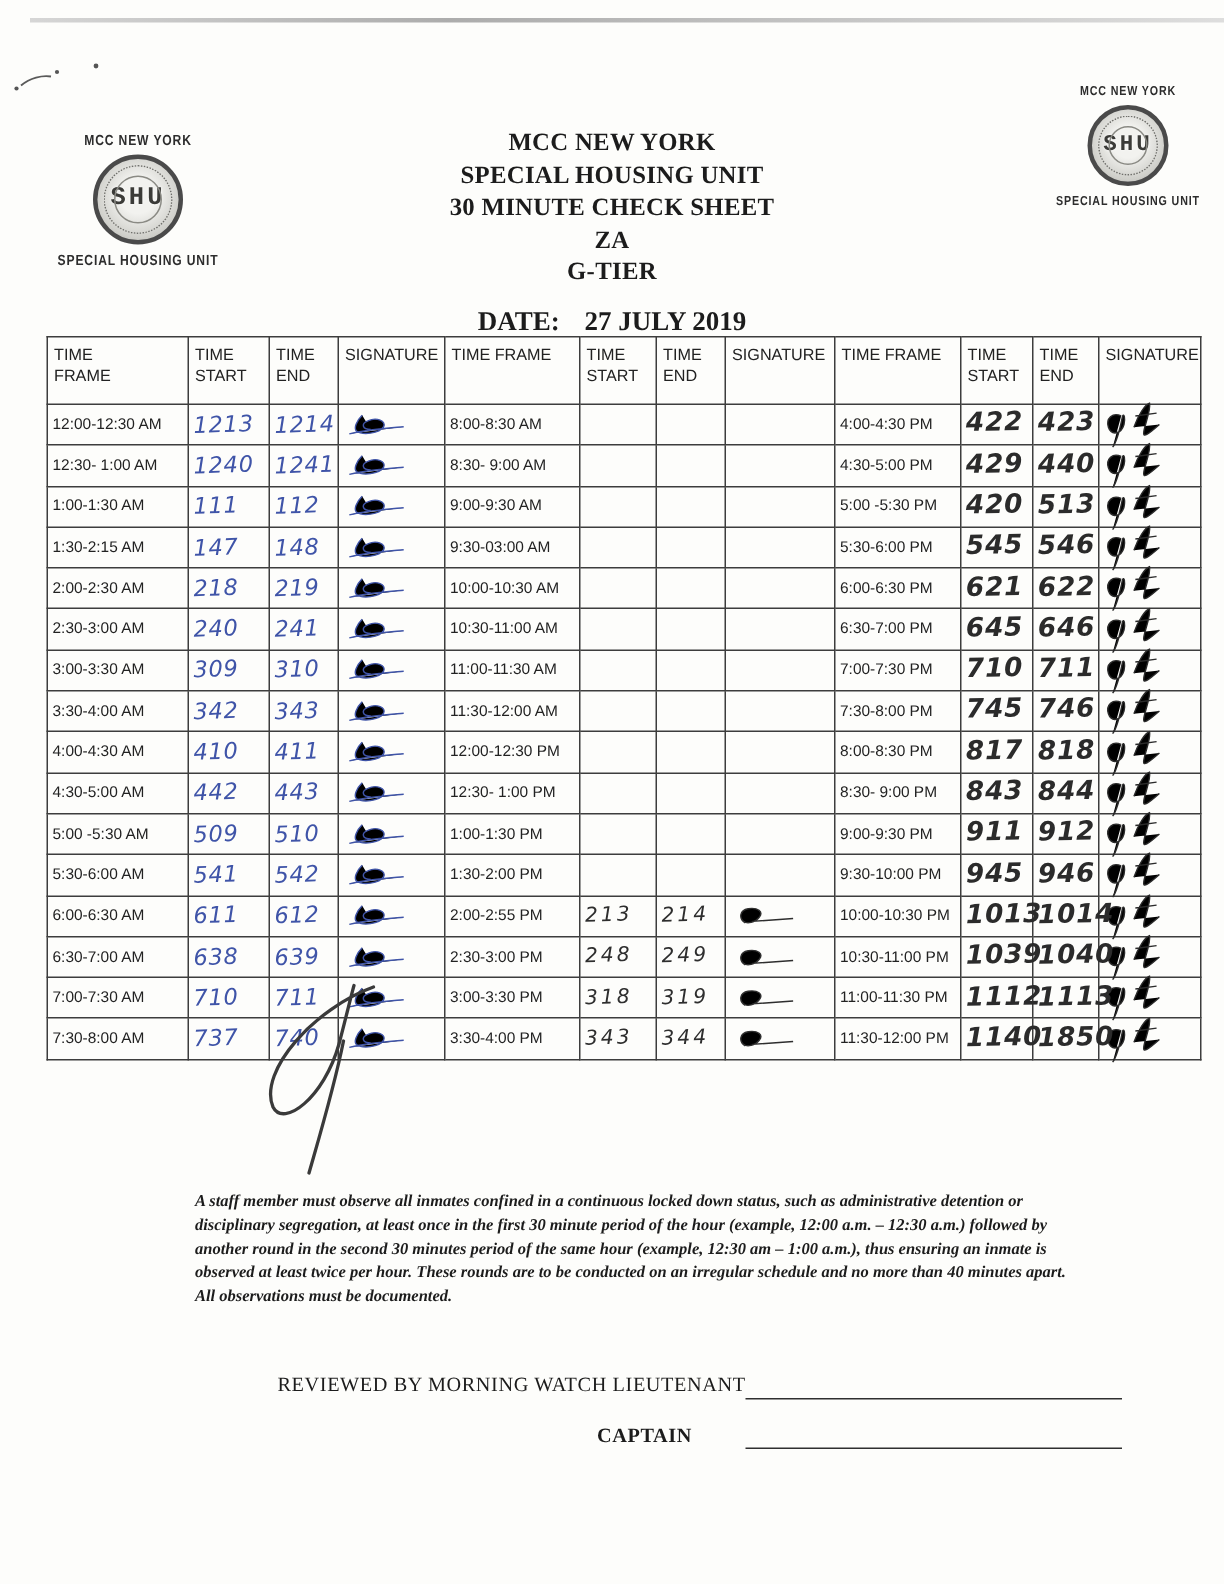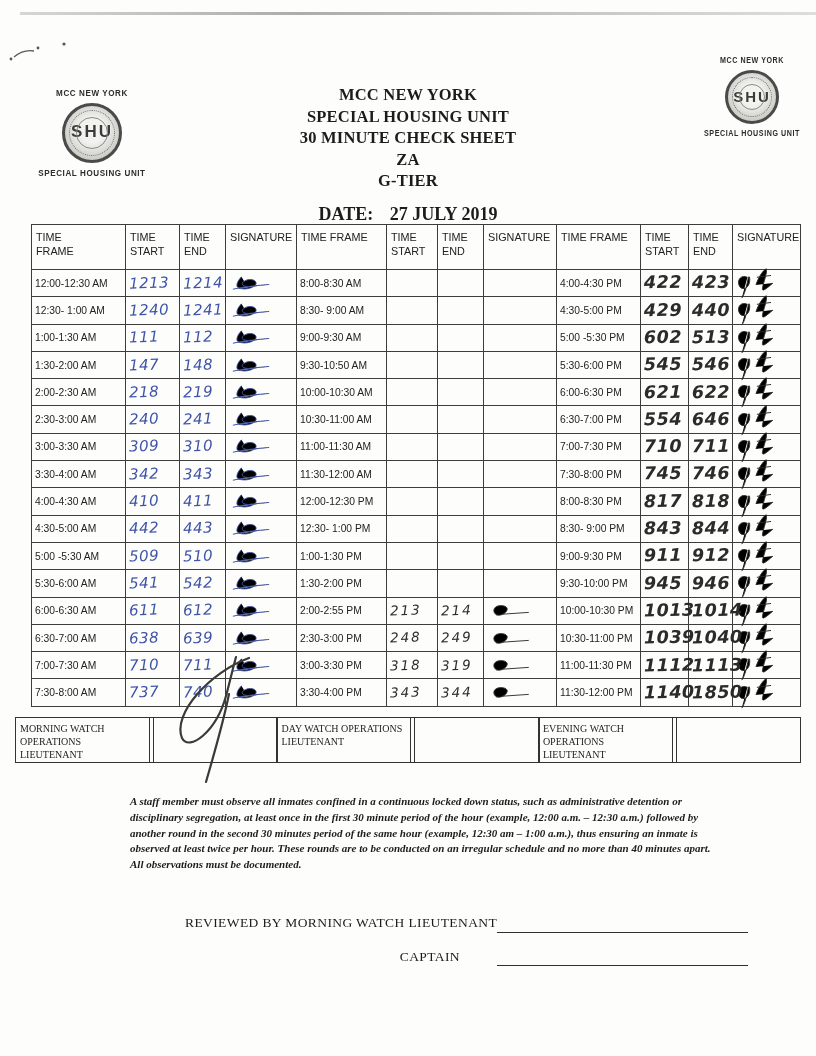--- a/index.html
+++ b/index.html
@@ -13,21 +13,21 @@
   .logo-right{left:696px;top:56px;width:112px;}
   .logo-org,.logo-unit{font-family:"Liberation Sans",sans-serif;font-weight:bold;color:#2d2d2d;
             letter-spacing:.6px;font-size:8.5px;transform:scale(.95,1.15);}
   .logo-right .logo-org,.logo-right .logo-unit{font-size:7.5px;}
   .seal{width:54px;height:54px;border-radius:50%;border:3px solid #4a4a4a;margin:5px auto;position:relative;
         background:radial-gradient(circle at 50% 45%,#f2f2ef 30%,#cfcfca 70%,#a8a8a2);}
   .logo-right .seal{width:48px;height:48px;}
   .seal::before{content:"";position:absolute;inset:4px;border:1.5px dotted #6e6e6a;border-radius:50%;}
   .seal::after{content:"";position:absolute;inset:11px;border:1px solid #8a8a84;border-radius:50%;}
   .seal-shu{position:absolute;left:0;right:0;top:50%;transform:translateY(-54%);
-        font-family:Liberation Sans, sans-serif;font-weight:bold;font-size:17px;letter-spacing:2px;
+        font-family:Liberation Mono, monospace;font-weight:bold;font-size:17px;letter-spacing:2px;
         color:#3b3b38;text-shadow:0 0 2px #ffffff;}
   .logo-right .seal-shu{font-size:15px;}
   
   .title-block{position:absolute;left:0;width:816px;top:84px;text-align:center;}
   .title-line{font-weight:bold;font-size:16.5px;line-height:21.5px;letter-spacing:.2px;}
   .date-line{position:absolute;left:0;width:816px;top:204px;text-align:center;font-weight:bold;font-size:18px;}
   .date-value{border-bottom:2.2px solid #222;padding-bottom:1px;margin-left:12px;}
   
   .check-table{position:absolute;left:31px;top:224px;width:769px;border-collapse:collapse;table-layout:fixed;
         font-family:"Liberation Sans",sans-serif;background:#fdfdfb;}
@@ -59,21 +59,21 @@
   .big-sig{position:absolute;left:152px;top:650px;width:130px;height:140px;pointer-events:none;}
   .big-sig path{fill:none;stroke:#3a3a3a;stroke-width:2.2;stroke-linecap:round;}
   .pen-marks{position:absolute;left:8px;top:38px;width:70px;height:26px;}
   .pen-marks path{fill:none;stroke:#5a5a5a;stroke-width:1.3;}
   .pen-marks circle{fill:#555;}
   
   .instructions{position:absolute;left:130px;top:794px;width:582px;font-weight:bold;font-size:11px;
         line-height:1.44;text-align:left;font-style:italic;}
   
   .review-reviewed{position:absolute;left:185px;top:915px;font-size:13.5px;letter-spacing:.4px;}
-  .review-captain{position:absolute;left:398px;top:949px;width:62px;text-align:right;font-size:13.5px;letter-spacing:.4px;}
+  .review-captain{position:absolute;left:398px;top:949px;width:62px;text-align:right;font-size:13.5px;letter-spacing:.4px;font-weight:bold;}
   .sign-line{position:absolute;left:497px;width:251px;border-top:1.7px solid #2f2f2f;}
   .line1{top:932px;} .line2{top:965px;}
 </style>
 </head>
 <body>
 
 <div class="page">
 
   <svg width="0" height="0" style="position:absolute">
     <defs>
@@ -218,38 +218,38 @@
           <td>
             <svg class="sig sig-blue-loop">
               <use href="#sym-blue-loop"></use>
             </svg>
           </td>
           <td class="tf-cell">9:00-9:30 AM</td>
           <td></td>
           <td></td>
           <td></td>
           <td class="tf-cell">5:00 -5:30 PM</td>
-          <td><span class="hw hw-dark">602</span></td>
+          <td><span class="hw hw-dark">420</span></td>
           <td><span class="hw hw-dark">513</span></td>
           <td>
             <svg class="sig sig-at">
               <use href="#sym-at"></use>
             </svg>
           </td>
         </tr>
         <tr>
-          <td class="tf-cell">1:30-2:00 AM</td>
+          <td class="tf-cell">1:30-2:15 AM</td>
           <td><span class="hw hw-blue">147</span></td>
           <td><span class="hw hw-blue">148</span></td>
           <td>
             <svg class="sig sig-blue-loop">
               <use href="#sym-blue-loop"></use>
             </svg>
           </td>
-          <td class="tf-cell">9:30-10:50 AM</td>
+          <td class="tf-cell">9:30-03:00 AM</td>
           <td></td>
           <td></td>
           <td></td>
           <td class="tf-cell">5:30-6:00 PM</td>
           <td><span class="hw hw-dark">545</span></td>
           <td><span class="hw hw-dark">546</span></td>
           <td>
             <svg class="sig sig-at">
               <use href="#sym-at"></use>
             </svg>
@@ -284,21 +284,21 @@
           <td>
             <svg class="sig sig-blue-loop">
               <use href="#sym-blue-loop"></use>
             </svg>
           </td>
           <td class="tf-cell">10:30-11:00 AM</td>
           <td></td>
           <td></td>
           <td></td>
           <td class="tf-cell">6:30-7:00 PM</td>
-          <td><span class="hw hw-dark">554</span></td>
+          <td><span class="hw hw-dark">645</span></td>
           <td><span class="hw hw-dark">646</span></td>
           <td>
             <svg class="sig sig-at">
               <use href="#sym-at"></use>
             </svg>
           </td>
         </tr>
         <tr>
           <td class="tf-cell">3:00-3:30 AM</td>
           <td><span class="hw hw-blue">309</span></td>
@@ -535,37 +535,20 @@
             </svg>
           </td>
         </tr>
       </tbody>
   </table>
 
   <svg class="big-sig" viewBox="0 0 130 140">
     <path d="M97 8 C58 22 20 64 30 88 C37 102 64 82 74 46 C78 31 82 14 84 7 M77 44 C71 74 62 104 54 132"></path>
   </svg>
 
-  <div class="watch-strip">
-    <div class="wgroup">
-      <div class="wlabel">MORNING WATCH OPERATIONS LIEUTENANT</div>
-      <div class="wdiv"></div>
-      <div class="wsig"></div>
-    </div>
-    <div class="wgroup">
-      <div class="wlabel">DAY WATCH OPERATIONS LIEUTENANT</div>
-      <div class="wdiv"></div>
-      <div class="wsig"></div>
-    </div>
-    <div class="wgroup">
-      <div class="wlabel">EVENING WATCH OPERATIONS LIEUTENANT</div>
-      <div class="wdiv"></div>
-      <div class="wsig"></div>
-    </div>
-  </div>
 
   <div class="instructions">A staff member must observe all inmates confined in a continuous locked down status, such as administrative detention or disciplinary segregation, at least once in the first 30 minute period of the hour (example, 12:00 a.m. – 12:30 a.m.) followed by another round in the second 30 minutes period of the same hour (example, 12:30 am – 1:00 a.m.), thus ensuring an inmate is observed at least twice per hour. These rounds are to be conducted on an irregular schedule and no more than 40 minutes apart. All observations must be documented.</div>
 
   <div class="review-reviewed">REVIEWED BY MORNING WATCH LIEUTENANT</div>
   <div class="sign-line line1"></div>
   <div class="review-captain">CAPTAIN</div>
   <div class="sign-line line2"></div>
 
 </div>
 

